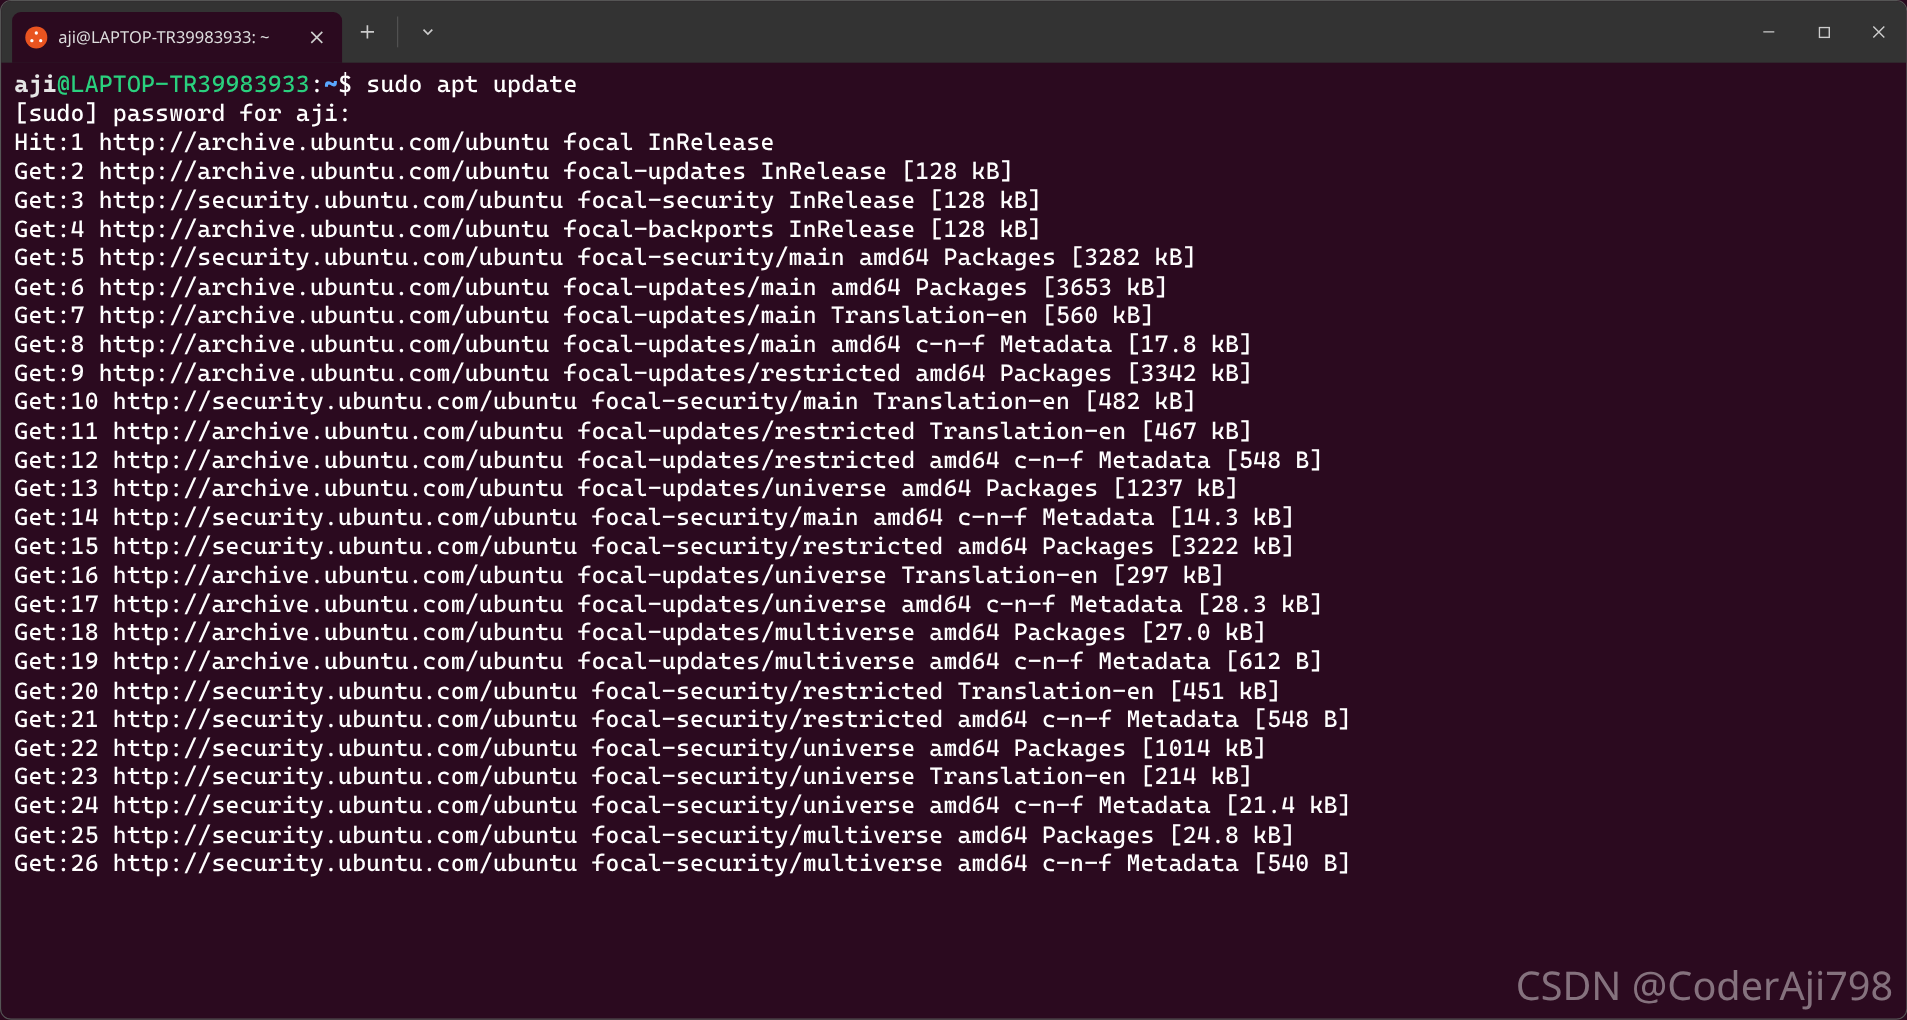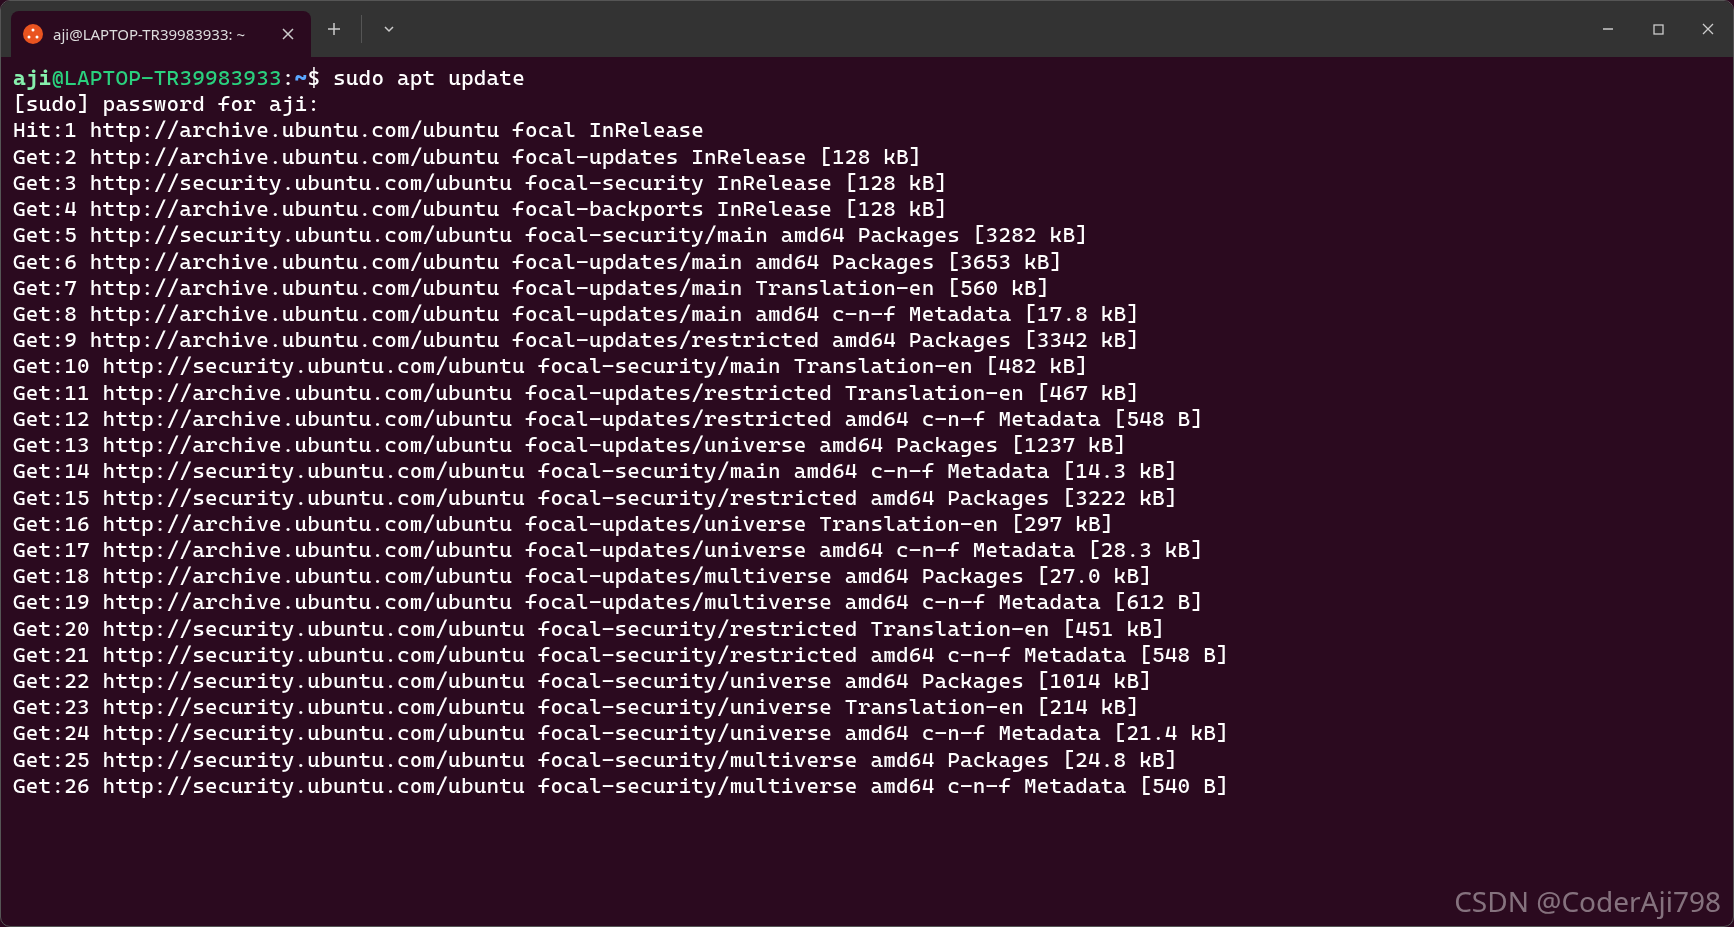--- a/index.html
+++ b/index.html
@@ -67,31 +67,31 @@
     font-size: 21.5px;
     line-height: 1.22;
     color: #ffffff;
     white-space: pre;
     overflow-y: scroll;
     height: calc(100% - 56px);
     letter-spacing: 0.2px;
   }
   .terminal::-webkit-scrollbar{width:16px;background:#2b0a1f;}
   .terminal::-webkit-scrollbar-thumb{background:#6d6d6d;border-radius:2px;}
-  .user { color:#86efac; font-weight:bold; }
+  .user { color:#e5e5e5; font-weight:bold; }
   .host { color:#2ad17e; font-weight:normal; }
   .path { color:#5aa8ff; font-weight:bold; }
   .dollar{ color:#ffffff; }
   .cmd  { color:#ffffff;margin-top:24px; }
   .line { color:#ffffff; }
   .watermark{
     position:absolute;right:12px;bottom:6px;
     color:#d0c8cc;opacity:.55;
     font-family:"Segoe UI",system-ui,sans-serif;
-    font-size:28px;
+    font-size:36px;
     pointer-events:none;
   }
 </style>
 </head>
 <body>
 
 <div class="titlebar">
   <div class="tab">
     <span class="icon-circle">
       <svg viewBox="0 0 24 24">

